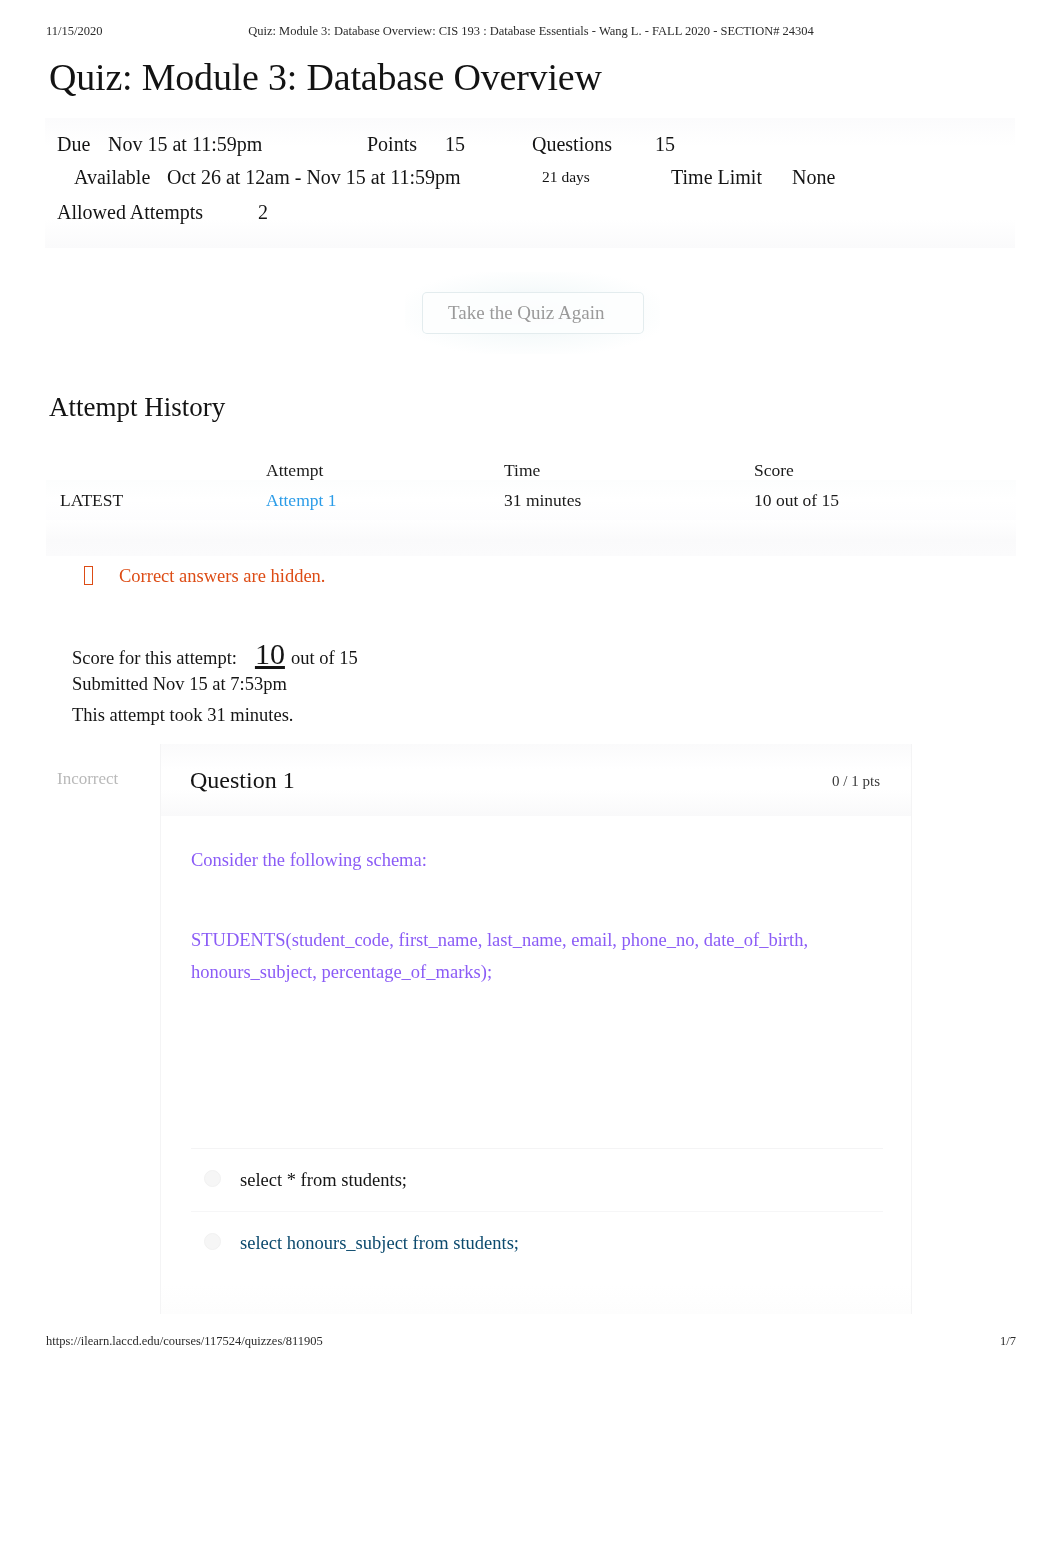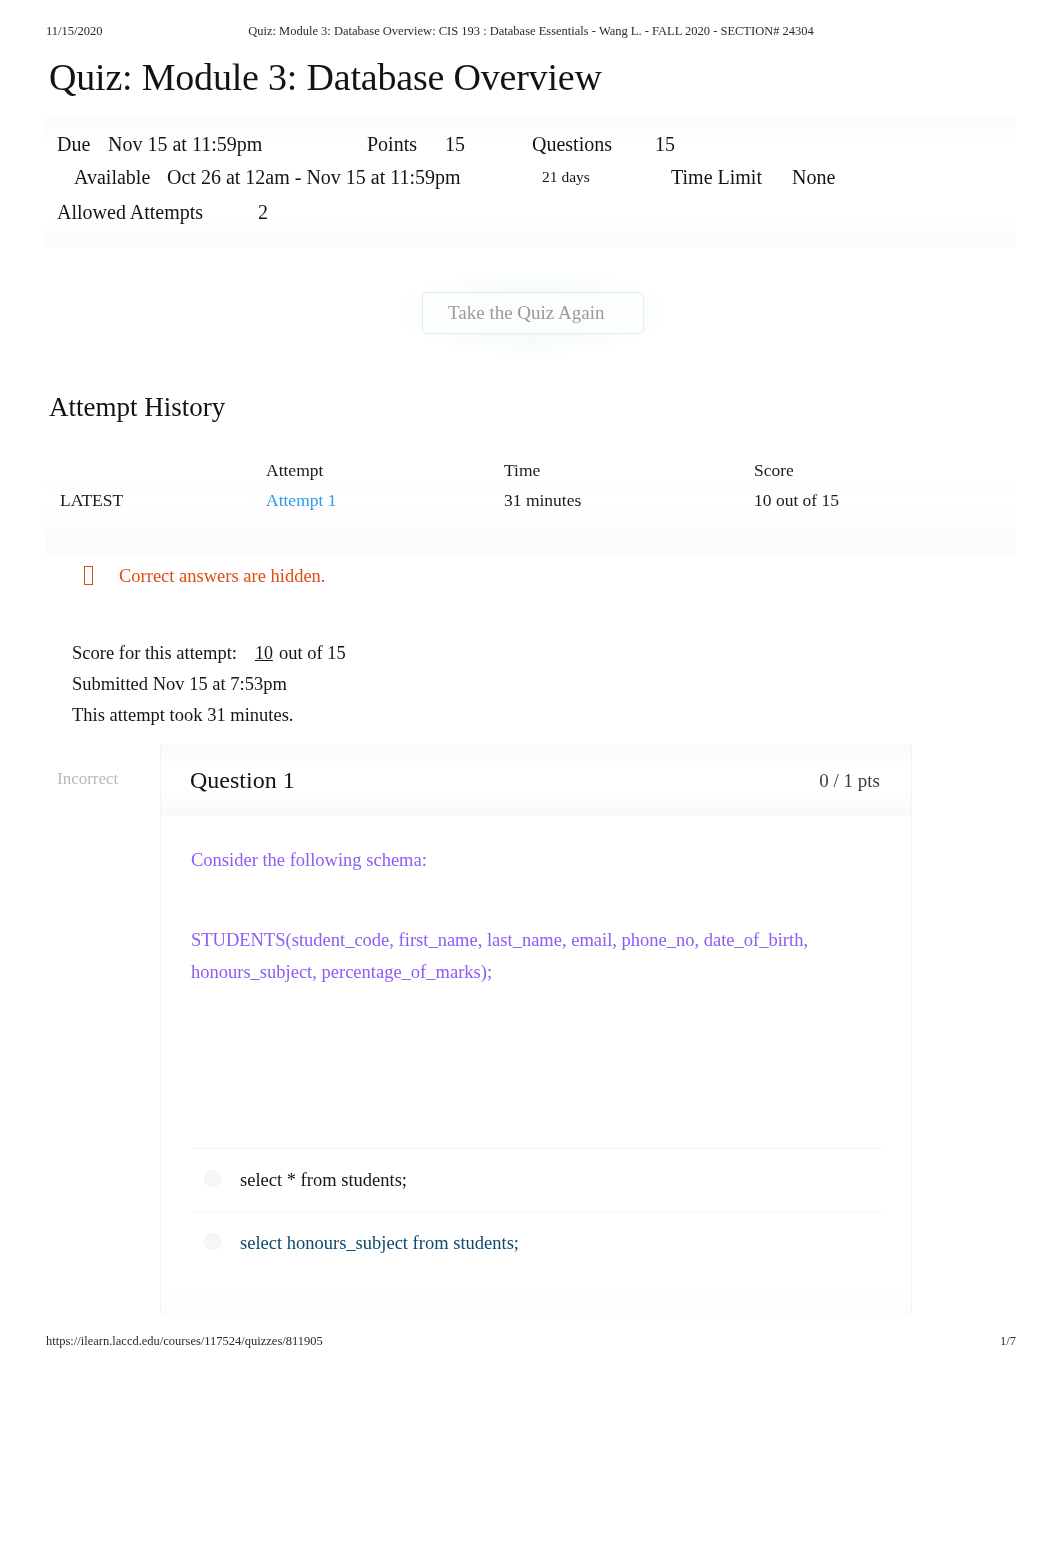--- a/index.html
+++ b/index.html
@@ -240,21 +240,21 @@
   }
   .as-line {
     position: relative;
     height: 31px;
     font-size: 18.5px;
     line-height: 31px;
     color: #151515;
     white-space: nowrap;
   }
   .as-score-big {
-    font-size: 18px;
+    font-size: 30px;
     padding: 0 6px 0 18px;
     text-decoration: underline;
   }
 
   
   .question-block {
     position: absolute;
     left: 57px;
     top: 744px;
     width: 855px;
@@ -294,21 +294,21 @@
     top: 19px;
     font-size: 24px;
     line-height: 34px;
     color: #141414;
     white-space: nowrap;
   }
   .q-points {
     position: absolute;
     right: 31px;
     top: 22px;
-    font-size: 19px;
+    font-size: 15px;
     line-height: 30px;
     color: #3a3a3a;
     white-space: nowrap;
   }
   .q-body {
     position: absolute;
     left: 30px;
     top: 100px;
     width: 690px;
     font-size: 18.5px;

